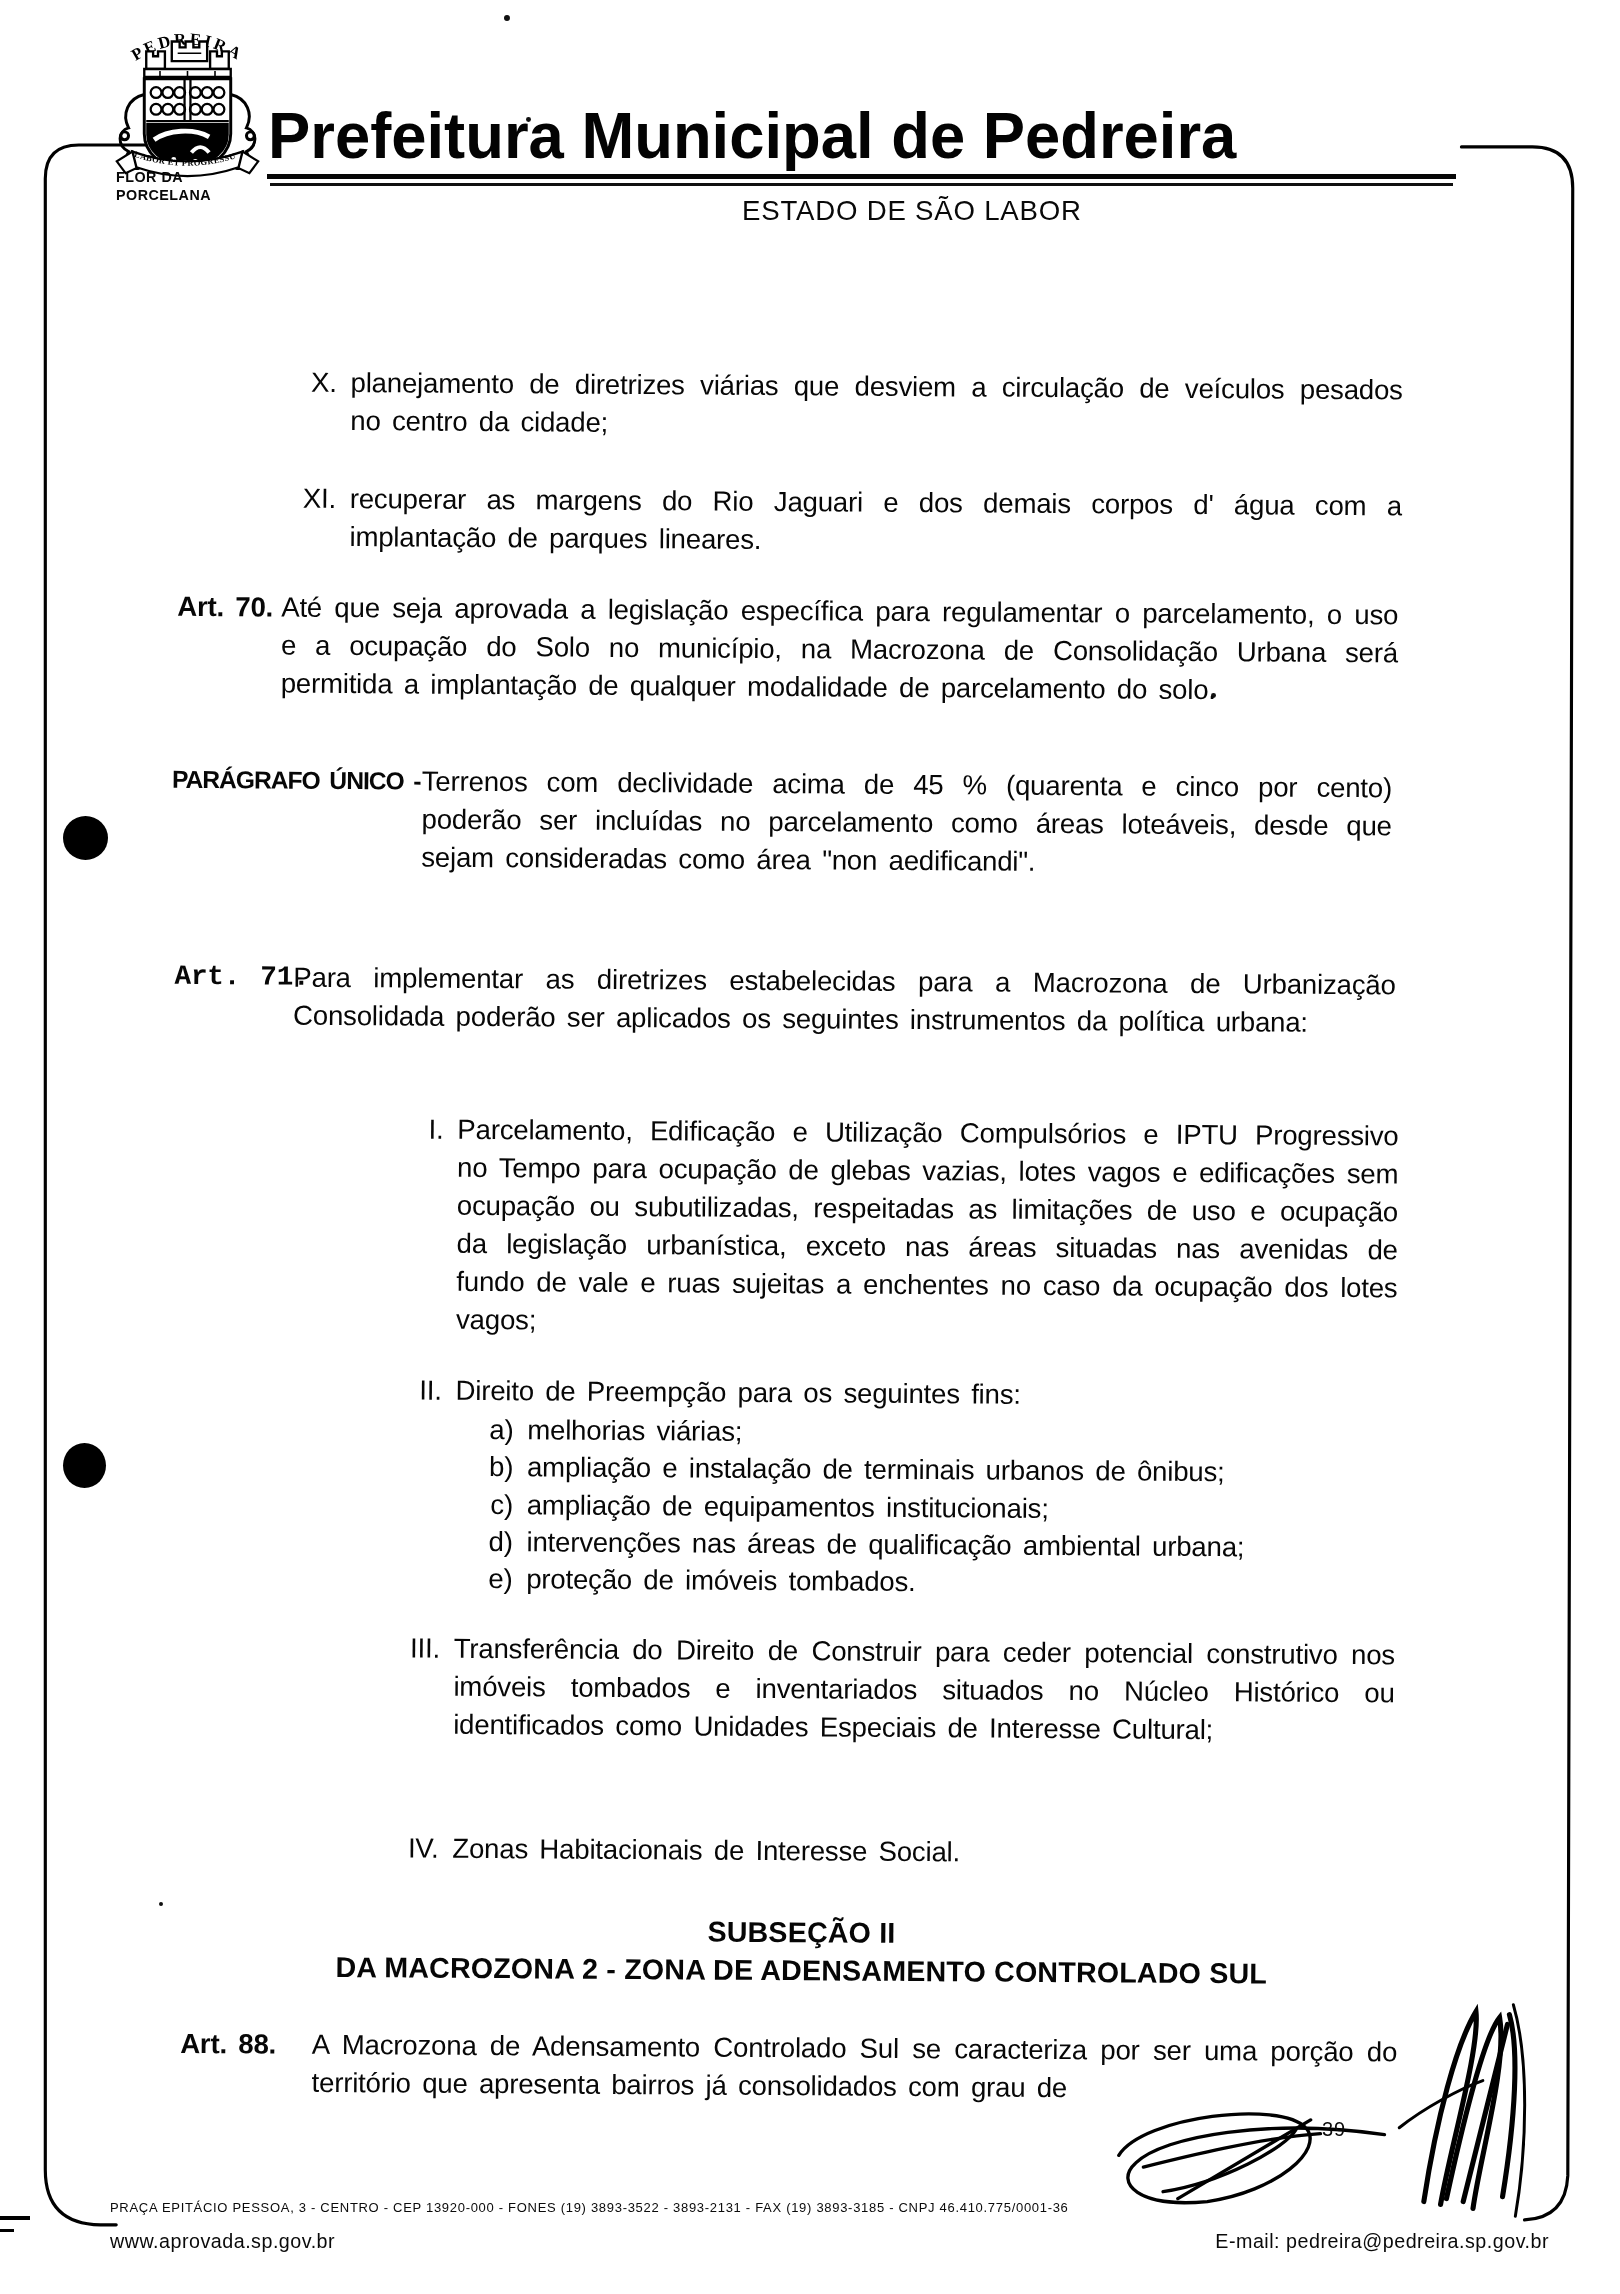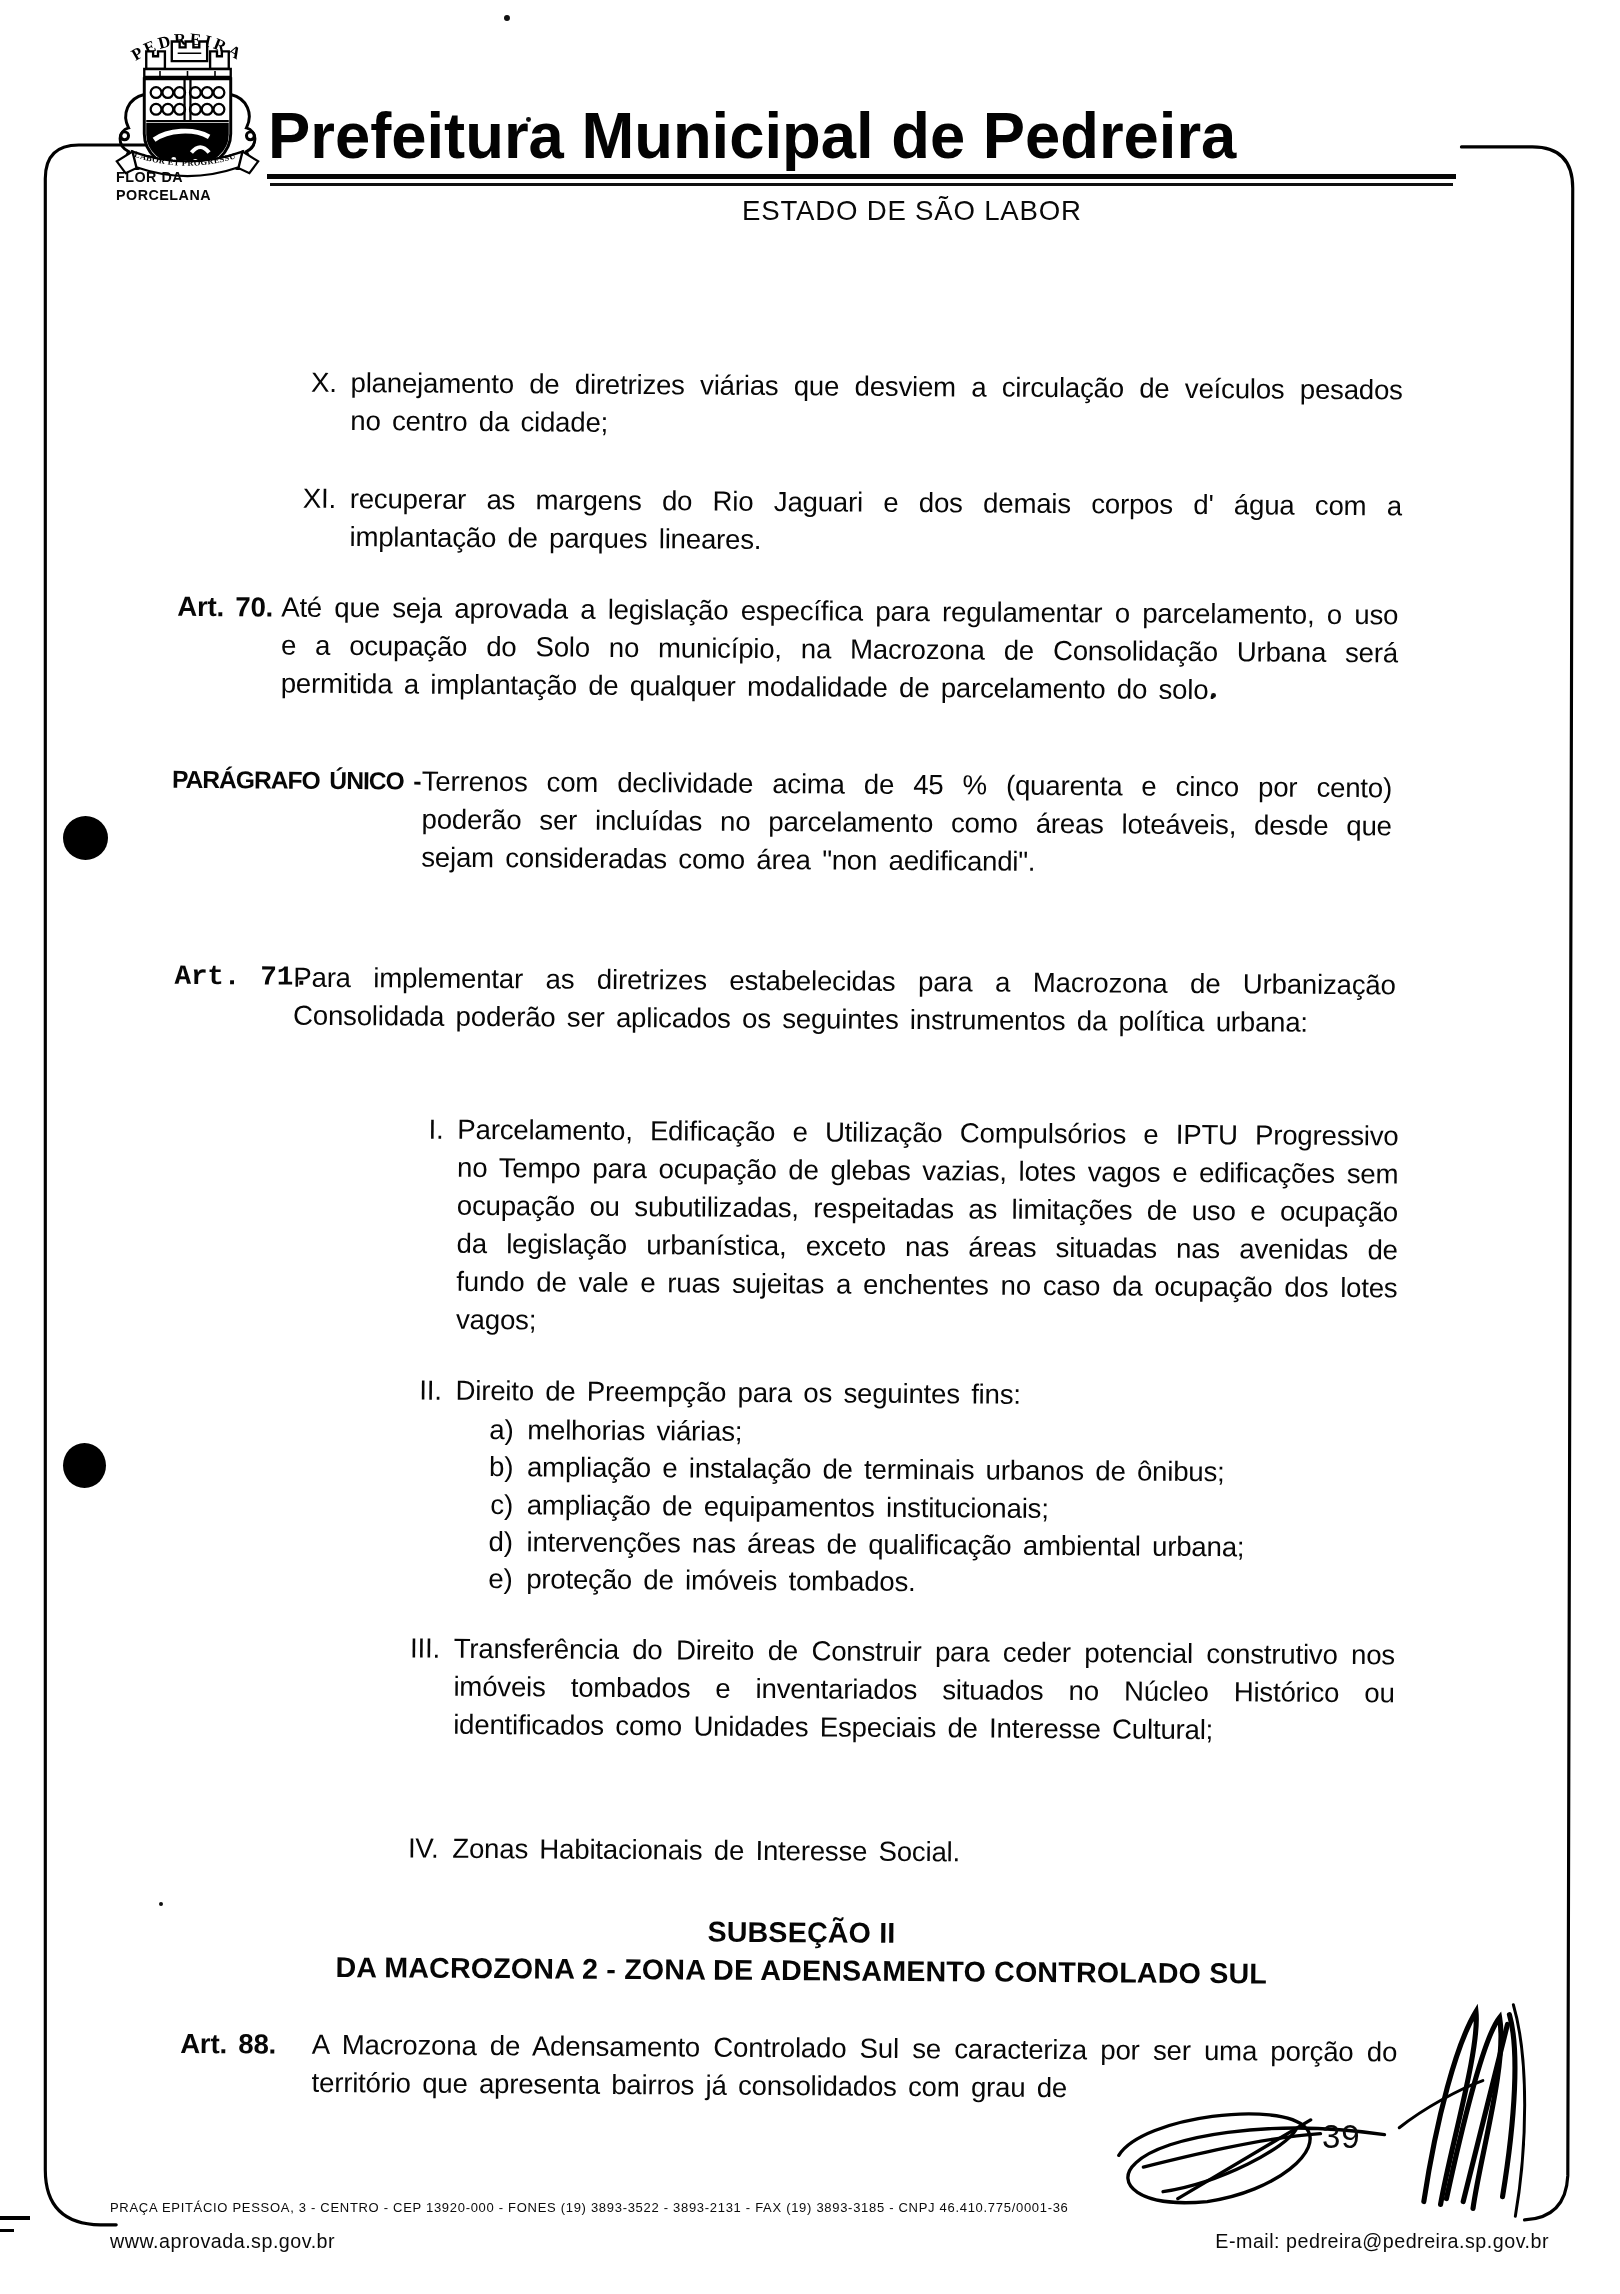--- a/index.html
+++ b/index.html
@@ -57,21 +57,21 @@
   .footer-site{position:absolute;left:110px;top:2230px;font-size:19.7px;letter-spacing:0.5px;color:#0a0a0a;}
   .footer-email{position:absolute;left:1084px;top:2230px;width:465px;text-align:right;font-size:19.7px;letter-spacing:0.5px;color:#0a0a0a;}
   
   .punch-hole{position:absolute;background:#000;border-radius:50%;}
   .hole1{left:63px;top:816px;width:45px;height:44px;}
   .hole2{left:63px;top:1443px;width:43px;height:45px;}
   .speck{position:absolute;background:#111;border-radius:50%;}
   .tick{position:absolute;background:#000;}
   .page-number{
     position:absolute;left:1322px;top:2118px;
-    font-size:33px;letter-spacing:1px;color:#0a0a0a;
+    font-size:20px;letter-spacing:1px;color:#0a0a0a;
   }
 </style>
 </head>
 <body>
 
 <div class="page">
 
   <svg class="abs" style="left:0;top:0;" width="1620" height="2294" viewBox="0 0 1645 2329" fill="none" stroke="#000" stroke-width="3.2" stroke-linecap="round">
     <path d="M 162 147 L 80 147 Q 46 147 46 181 L 46 2203 Q 46 2258 102 2259 L 118 2259"></path>
     <path d="M 1484 149 L 1556 149 Q 1597 149 1597 191 L 1592 2209 Q 1590 2252 1548 2254"></path>

